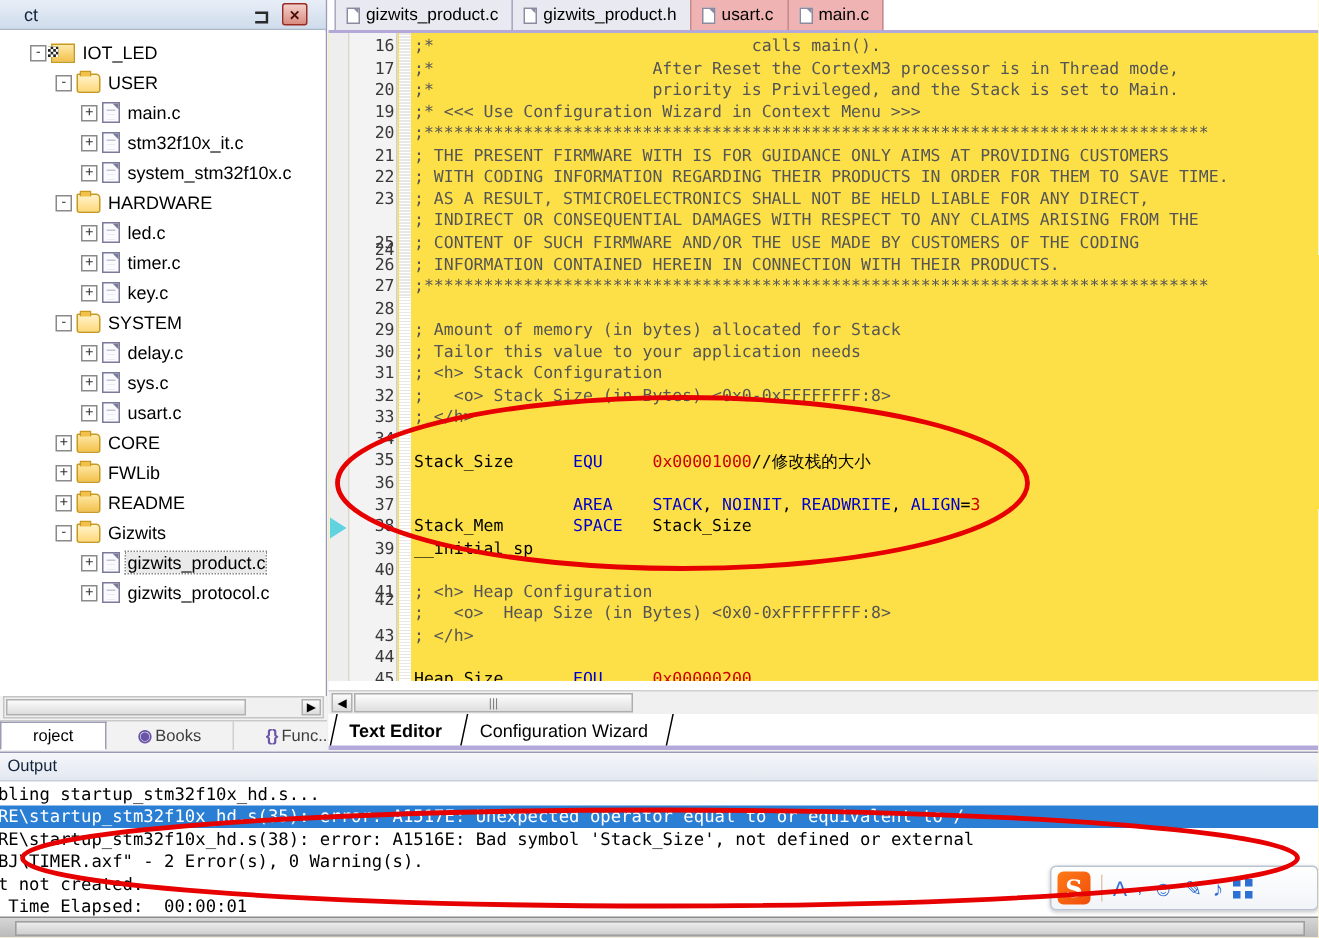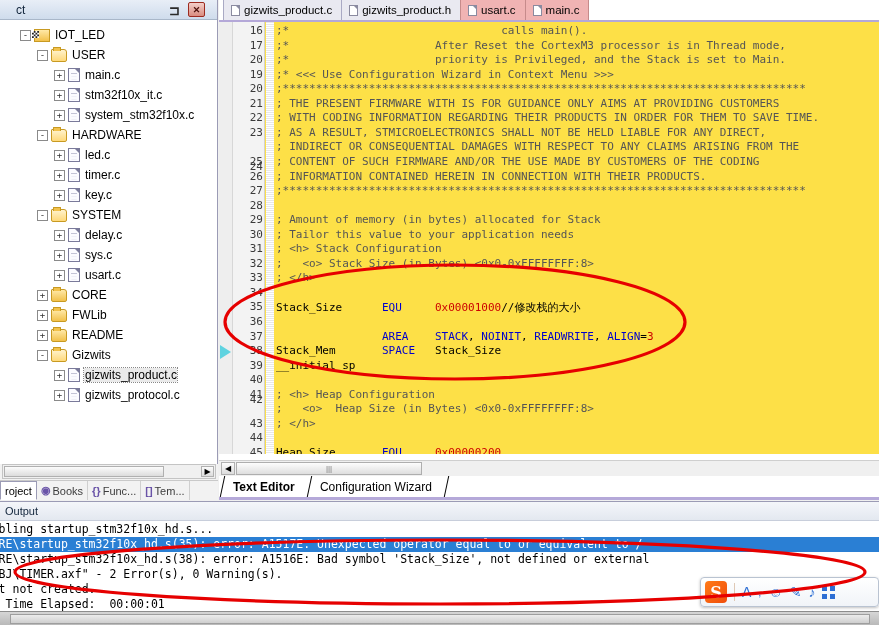--- a/index.html
+++ b/index.html
@@ -159,21 +159,21 @@
     cursor: pointer;
   }
   #proj-tabs {
     position: absolute; left: 0; bottom: 0; height: 20px; width: 218px;
     display: flex; align-items: flex-end;
     border-top: 1px solid #c9c9c9;
     background: #f2f2f2;
   }
   .ptab {
     height: 19px; display: flex; align-items: center; gap: 2px;
-    padding: 0 4px; font-size: 11px; color: #3d3d3d;
+    padding: 0 21px; font-size: 11px; color: #3d3d3d;
     border-right: 1px solid #cfcfcf; white-space: nowrap;
     cursor: pointer;
   }
   .ptab.active {
     background: #ffffff; color: #000; font-weight: normal;
     border: 1px solid #9b9bb5; border-bottom: 1px solid #fff;
   }
   .ptab .glyph { color: #6a54a8; font-weight: bold; }
 
   

